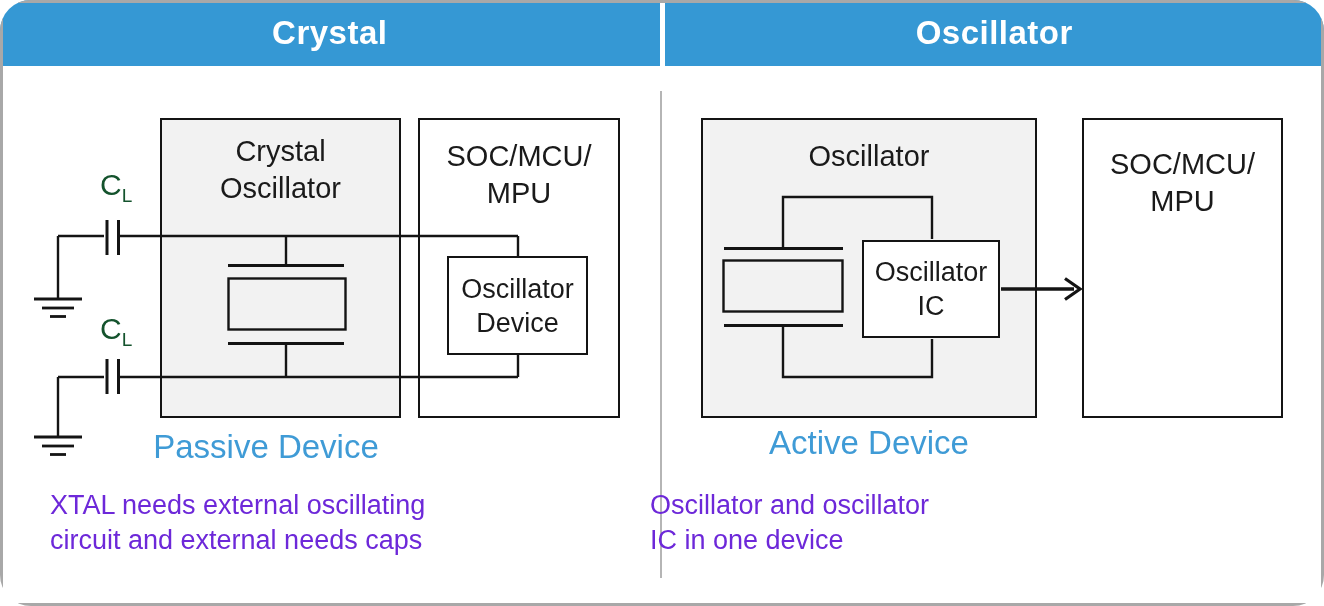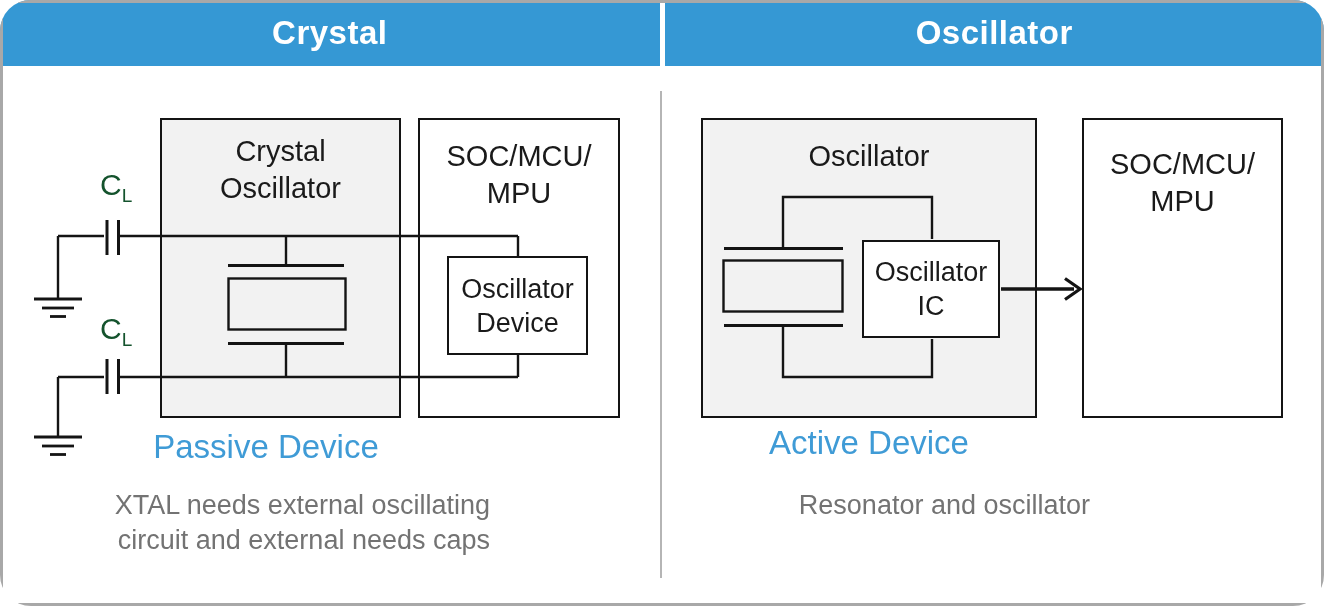--- a/index.html
+++ b/index.html
@@ -51,22 +51,22 @@
   #cl-bottom { left:100px; top:312px; }
   
   .device-label {
     position:absolute; width:360px; text-align:center;
     font-size:33px; color:#3f9bd6; z-index:3;
   }
   #passive-label { left:86px; top:428px; }
   #active-label  { left:689px; top:404px;margin-top:20px; }
   
   .desc {
-    position:absolute; width:440px; text-align:right;
-    font-size:27px; line-height:35px; color:#737373; z-index:3;
+    position:absolute; width:440px; text-align:left;
+    font-size:27px; line-height:35px; color:#6d28d9; z-index:3;
   }
   #desc-left  { left:50px; top:488px; }
   #desc-right { left:650px; top:488px; }
   
   .wires { position:absolute; left:0; top:0; z-index:4; pointer-events:none; }
   .wires path, .wires line, .wires rect, .wires polyline { stroke:#141414; fill:none; }
 </style>
 </head>
 <body>
 
@@ -118,21 +118,22 @@
   <div class="cl-label" id="cl-bottom"><span>C</span><sub>L</sub></div>
 
   <div class="device-label" id="passive-label">Passive Device</div>
   <div class="device-label" id="active-label">Active Device</div>
 
   <div class="desc" id="desc-left">
     <div>XTAL needs external oscillating</div>
     <div>circuit and external needs caps</div>
   </div>
   <div class="desc" id="desc-right">
-    <div>Resonator and oscillator</div>
+    <div>Oscillator and oscillator</div>
+    <div>IC in one device</div>
   </div>
 
   <svg class="wires" width="1324" height="606" viewBox="0 0 1324 606">
 
     <g>
       <path d="M58 236 H104 M120 236 H518 M518 236 V257" stroke-width="2.4"></path>
       <path d="M58 236 V298" stroke-width="2.4"></path>
     </g>
     <g>
       <path d="M107 220 V255 M118.5 220 V255" stroke-width="3"></path>

